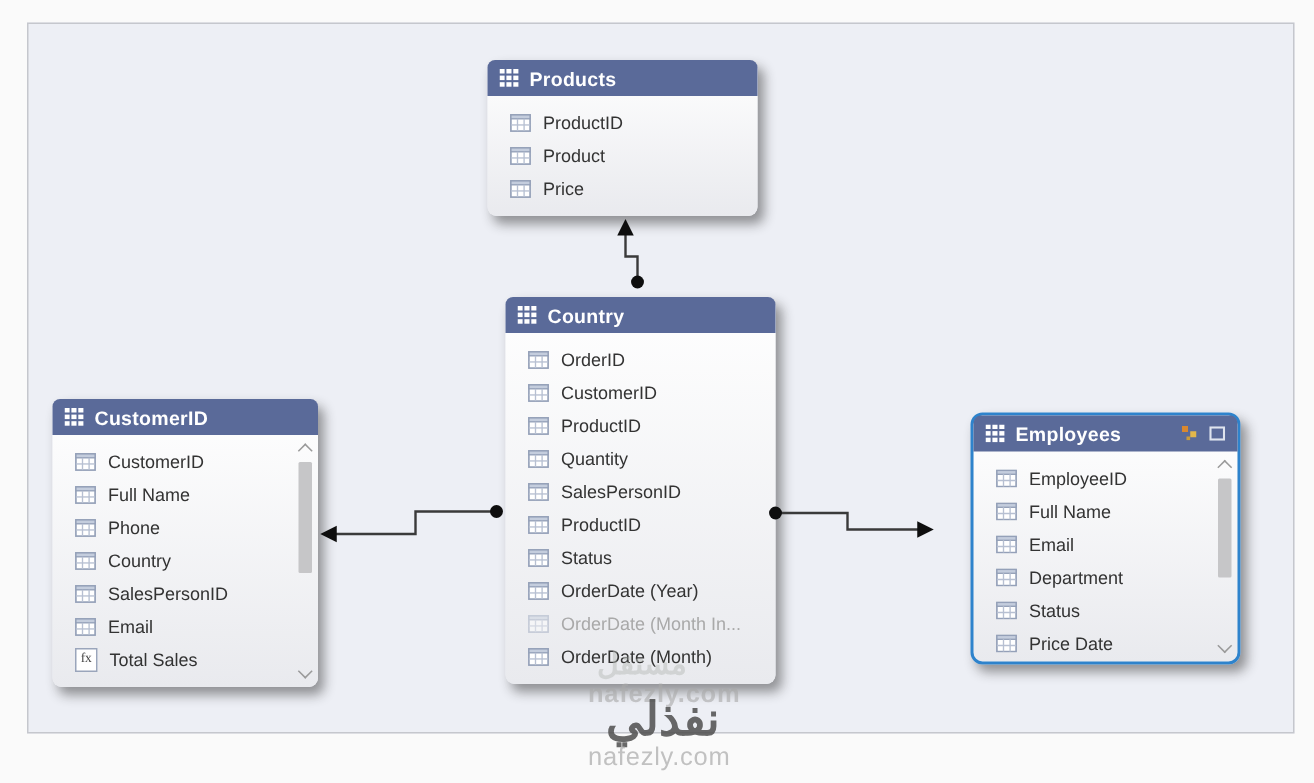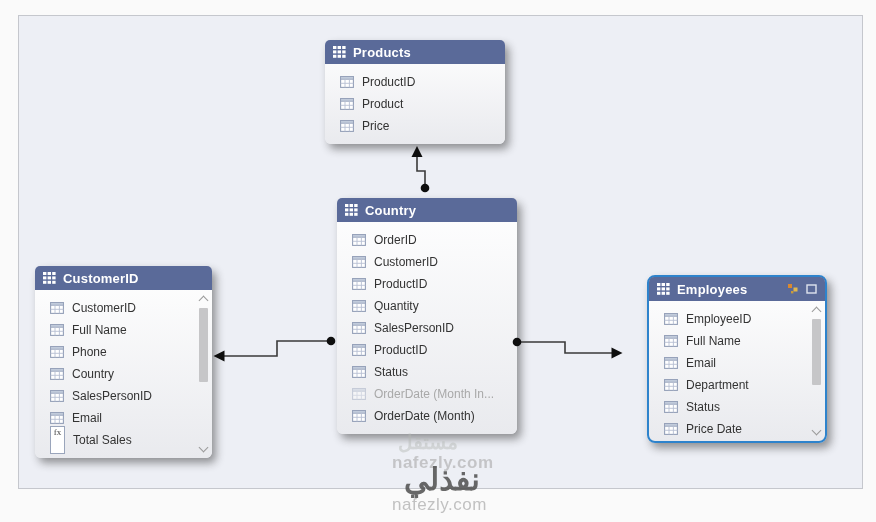--- a/index.html
+++ b/index.html
@@ -26,21 +26,21 @@
   }
   .table-header .spacer{flex:1;}
   .table-body{position:relative;padding:7px 0 7px 0;border-radius:0 0 6px 6px;}
   .field-row{
     display:flex;align-items:center;gap:8px;height:22px;
     padding-left:15px;font-size:12px;color:#333;white-space:nowrap;
   }
   .field-row.muted{color:#a9a9a9;}
   .field-row.muted svg{opacity:.45;}
   .fx-box{
-    width:15px;height:28px;border:1px solid #9aa5bb;background:#fff;
+    width:15px;height:16px;border:1px solid #9aa5bb;background:#fff;
     font-size:9px;color:#444;line-height:11px;text-align:center;
     box-sizing:border-box;font-family:"Liberation Serif",serif;flex:0 0 auto;
   }
   #products {left:325px;top:40px;width:180px;}
   #orders   {left:337px;top:198px;width:180px;}
   #customers{left:35px;top:266px;width:177px;}
   #employees{
     left:647px;top:275px;width:176px;
     border:2px solid #2e83cc;border-radius:8px;
     box-shadow:4px 5px 8px rgba(30,30,30,.45);
@@ -231,20 +231,31 @@
           <rect x="0.6" y="0.6" width="12.8" height="10.8" fill="#ffffff" stroke="#94a0b8" stroke-width="1.1"></rect>
           <rect x="0.6" y="0.6" width="12.8" height="2.6" fill="#c4cddd" stroke="#94a0b8" stroke-width="0.9"></rect>
           <line x1="5" y1="3.2" x2="5" y2="11.4" stroke="#b7c0d2" stroke-width="0.9"></line>
           <line x1="9.4" y1="3.2" x2="9.4" y2="11.4" stroke="#b7c0d2" stroke-width="0.9"></line>
           <line x1="0.6" y1="7.3" x2="13.4" y2="7.3" stroke="#b7c0d2" stroke-width="0.9"></line>
         </svg>
 
         <span>Status</span>
       </div>
 
+      <div class="field-row">
+        <svg width="14" height="12" viewBox="0 0 14 12">
+          <rect x="0.6" y="0.6" width="12.8" height="10.8" fill="#ffffff" stroke="#94a0b8" stroke-width="1.1"></rect>
+          <rect x="0.6" y="0.6" width="12.8" height="2.6" fill="#c4cddd" stroke="#94a0b8" stroke-width="0.9"></rect>
+          <line x1="5" y1="3.2" x2="5" y2="11.4" stroke="#b7c0d2" stroke-width="0.9"></line>
+          <line x1="9.4" y1="3.2" x2="9.4" y2="11.4" stroke="#b7c0d2" stroke-width="0.9"></line>
+          <line x1="0.6" y1="7.3" x2="13.4" y2="7.3" stroke="#b7c0d2" stroke-width="0.9"></line>
+        </svg>
+
+        <span>OrderDate (Year)</span>
+      </div>
 
 
       <div class="field-row muted">
         <svg width="14" height="12" viewBox="0 0 14 12">
           <rect x="0.6" y="0.6" width="12.8" height="10.8" fill="#ffffff" stroke="#94a0b8" stroke-width="1.1"></rect>
           <rect x="0.6" y="0.6" width="12.8" height="2.6" fill="#c4cddd" stroke="#94a0b8" stroke-width="0.9"></rect>
           <line x1="5" y1="3.2" x2="5" y2="11.4" stroke="#b7c0d2" stroke-width="0.9"></line>
           <line x1="9.4" y1="3.2" x2="9.4" y2="11.4" stroke="#b7c0d2" stroke-width="0.9"></line>
           <line x1="0.6" y1="7.3" x2="13.4" y2="7.3" stroke="#b7c0d2" stroke-width="0.9"></line>
         </svg>

